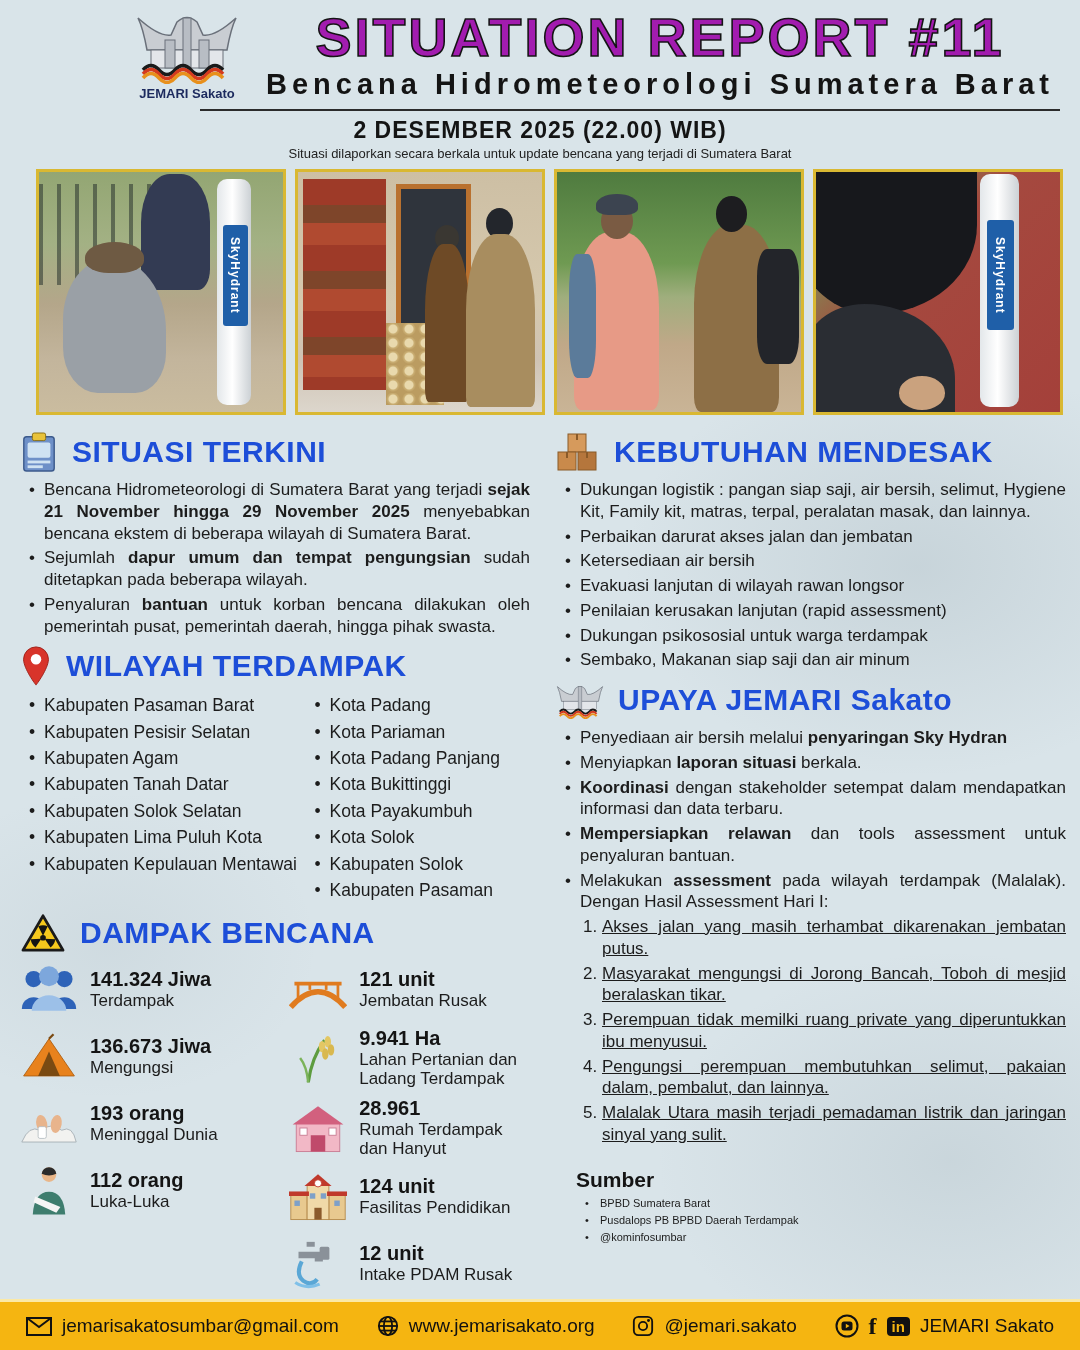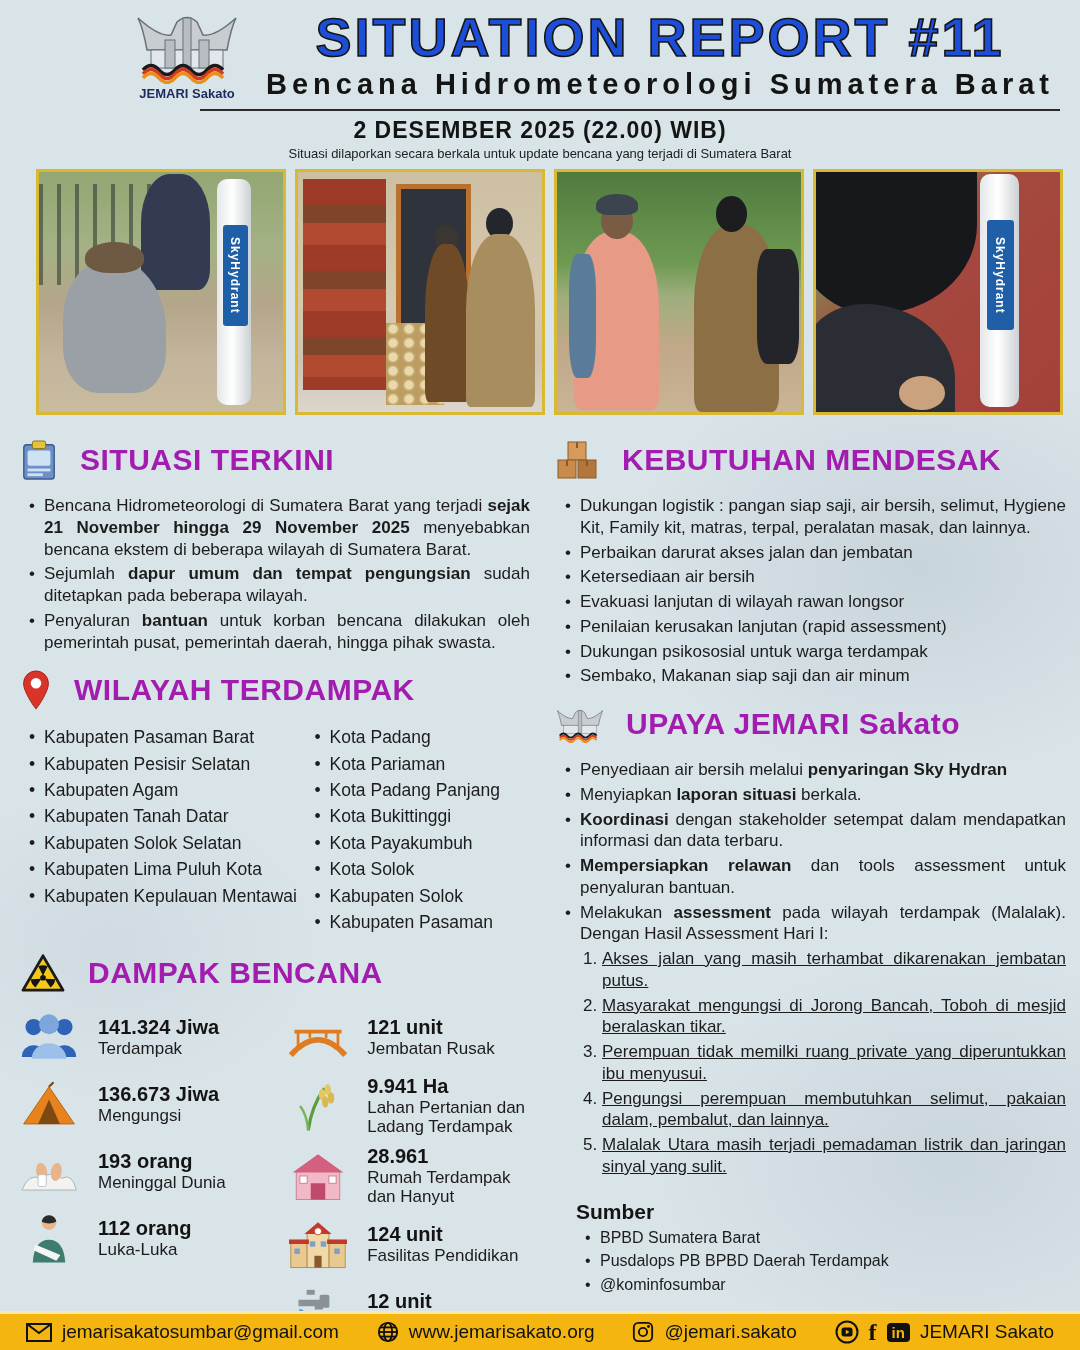--- a/index.html
+++ b/index.html
@@ -19,21 +19,21 @@
     background:
       radial-gradient(420px 300px at 85% 42%, rgba(120,140,150,.18), transparent 70%),
       radial-gradient(420px 300px at 88% 86%, rgba(120,140,150,.16), transparent 70%),
       radial-gradient(300px 220px at 10% 70%, rgba(120,140,150,.10), transparent 70%);
     pointer-events:none;}
   
   .header{position:relative;display:flex;align-items:center;padding:10px 20px 0 128px;gap:14px;}
   .logo{width:118px;flex:0 0 auto;text-align:center;}
   .logo-name{font-size:13px;font-weight:bold;color:var(--logo-navy);margin-top:-2px;}
   .titles{flex:1;text-align:center;}
-  .title{font-size:54px;font-weight:bold;letter-spacing:3px;margin:0;line-height:1.0;color:#1d4ed8;-webkit-text-stroke:1.6px #141414;}
+  .title{font-size:54px;font-weight:bold;letter-spacing:3px;margin:0;line-height:1.0;color:#a21caf;-webkit-text-stroke:1.6px #141414;}
   .subtitle{font-size:29px;font-weight:bold;letter-spacing:5px;margin:4px 0 0;color:#141414;}
   .rule{height:2px;background:#2b2b2b;margin:8px 20px 0 200px;}
   .dateline{text-align:center;font-size:23px;font-weight:bold;letter-spacing:1px;margin-top:6px;color:#141414;}
   .caption{text-align:center;font-size:13px;margin-top:2px;color:#222;}
   
   .photos{display:flex;gap:9px;margin:8px 17px 0 36px;height:246px;}
   .photo{position:relative;flex:1;border:3px solid var(--photo-border);overflow:hidden;background:#9aa;}
   .photo div{position:absolute;}
   .p1{background:linear-gradient(180deg,#93a673 0%,#a3b184 30%,#b4a68a 55%,#c3b59c 78%,#cabc9f 100%);}
   .p1 .fence{left:0;top:5%;width:48%;height:42%;background:repeating-linear-gradient(90deg,rgba(40,50,45,.55) 0 4px,transparent 4px 18px);}
@@ -61,42 +61,42 @@
   .p3 .head2{right:22%;top:10%;width:13%;height:15%;background:#1d1d20;border-radius:50%;}
   .p4{background:linear-gradient(135deg,#5f7c45 0%,#7c9456 16%,#a5493f 40%,#a4403a 100%);}
   .p4 .hair{left:-6%;top:-5%;width:72%;height:64%;background:#17181c;border-radius:0 0 58% 42%;}
   .p4 .shoulder{left:-5%;bottom:-7%;width:62%;height:52%;background:#2a2d33;border-radius:40% 60% 0 0;}
   .p4 .pipe{right:17%;top:1%;width:16%;height:97%;}
   .p4 .pipe-label{right:19%;top:20%;width:11%;height:46%;}
   .p4 .hand{left:34%;bottom:1%;width:19%;height:14%;background:#caa27e;border-radius:50%;}
   
   .content{position:relative;display:grid;grid-template-columns:1fr 1fr;column-gap:26px;padding:8px 14px 0 20px;}
   .sec-head{display:flex;align-items:center;gap:10px;margin:8px 0 6px;}
-  .sec-head h3{font-size:30px;font-weight:bold;margin:12px;letter-spacing:.5px;color:#a21caf;}
+  .sec-head h3{font-size:30px;font-weight:bold;margin:4px;letter-spacing:.5px;color:#1d4ed8;}
   .sec-icon{flex:0 0 auto;display:flex;align-items:center;}
   .bullets{margin:0;padding-left:24px;list-style:none;}
   .bullets li{position:relative;text-align:justify;font-size:17px;line-height:1.28;margin-bottom:3px;}
   .bullets li::before{content:"\2022";position:absolute;left:-15px;top:0;}
   .bullets li b{font-weight:bold;}
   .wilayah-cols{display:grid;grid-template-columns:56% 44%;}
   .wilayah-cols .bullets li{font-size:17.5px;line-height:1.45;text-align:left;margin-bottom:1px;}
   .stats{display:grid;grid-template-columns:52% 48%;column-gap:4px;margin-top:4px;}
-  .stat{display:flex;align-items:center;gap:20px;margin-bottom:9px;min-height:58px;}
+  .stat{display:flex;align-items:center;gap:12px;margin-bottom:9px;min-height:58px;}
   .stat-icon{width:58px;height:52px;flex:0 0 auto;display:flex;align-items:center;justify-content:center;}
   .stat-icon svg{width:100%;height:100%;}
   .stat-text{display:block;}
   .stat-value{display:block;font-size:20px;font-weight:bold;color:#141414;}
   .stat-label{display:block;font-size:17px;line-height:1.12;}
   .hasil{margin:2px 0 0 46px;padding:0;font-size:17px;}
   .hasil li{text-align:justify;line-height:1.28;margin-bottom:3px;text-decoration:underline;}
   .sumber{margin:22px 0 0 20px;}
   .sumber h4{font-size:21px;font-weight:bold;margin:0 0 4px;color:#141414;}
-  .sumber .bullets li{font-size:16px;text-align:left;line-height:1.3;}
+  .sumber .bullets li{font-size:11px;text-align:left;line-height:1.3;}
   
-  .footer{position:absolute;left:0;right:0;bottom:0;height:39px;background:var(--footer-bar);
+  .footer{position:absolute;left:0;right:0;bottom:0;height:51px;background:var(--footer-bar);
     border-top:3px solid #fbe9a6;display:flex;align-items:center;justify-content:space-between;
     padding:0 26px;font-size:19px;color:#111;}
   .fgroup{display:flex;align-items:center;gap:10px;}
   .fgroup svg{display:block;}
   .in-badge{background:#111;color:var(--footer-bar);font-weight:bold;font-size:15px;
     border-radius:4px;padding:2px 5px;line-height:1;}
   .fb-glyph{font-weight:bold;font-size:24px;line-height:1;font-family:"Liberation Serif",serif;}
 </style>
 </head>
 <body>

